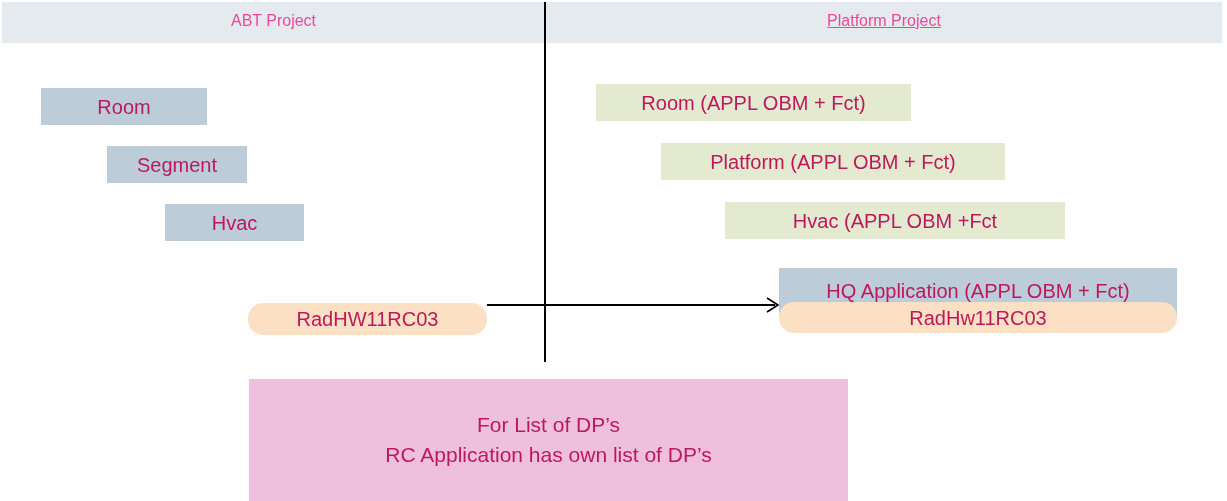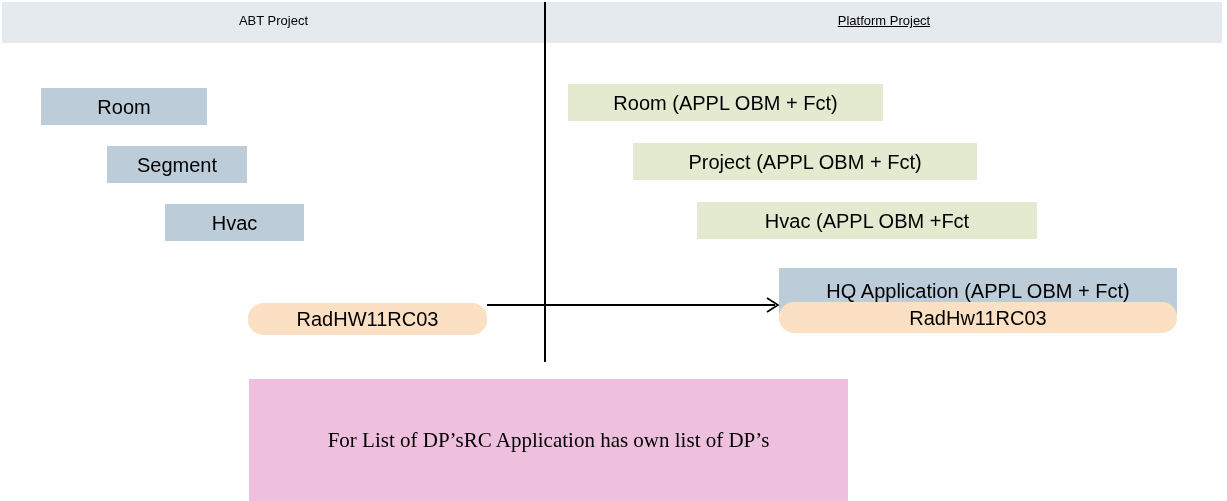--- a/index.html
+++ b/index.html
@@ -24,23 +24,23 @@
     position: absolute;
     left: 2px;
     top: 2px;
     width: 1220px;
     height: 41px;
     background: #e5eaee;
   }
   .header-title {
     position: absolute;
     top: 9px;
-    font-size: 13px;
+    font-size: 16px;
     line-height: 24px;
-    color: #000000;
+    color: #ec4899;
     text-align: center;
     white-space: nowrap;
   }
   .header-title.left  { left: 2px;   width: 543px; }
   .header-title.right { left: 546px; width: 676px; text-decoration: underline; }
 
   
   .divider-vertical {
     position: absolute;
     left: 544px;
@@ -51,26 +51,26 @@
   }
 
   
   .box {
     position: absolute;
     display: flex;
     align-items: center;
     justify-content: center;
     font-size: 20px;
     line-height: 22px;
-    color: #000000;
+    color: #be185d;
     white-space: nowrap;
     box-sizing: border-box;
   }
   .box.blue   { background: #bdccd9; }
-  .box.green  { background: #e3ead0; }
+  .box.green  { background: #e3ead0; margin-left: 28px; }
   .box.peach  { background: #fce0c3; border-radius: 15px; }
   .box.pink   { background: #eec0de; }
 
   
   #abt-room      { left: 41px;  top: 88px;  width: 166px; height: 37px; }
   #abt-segment   { left: 107px; top: 146px; width: 140px; height: 37px; }
   #abt-hvac      { left: 165px; top: 204px; width: 139px; height: 37px; }
   #abt-rc-app    { left: 248px; top: 266px; width: 239px; height: 37px; }
   #abt-rc-dev    { left: 248px; top: 303px; width: 239px; height: 32px; }
 
@@ -80,25 +80,24 @@
   #plat-hvac     { left: 697px; top: 202px; width: 340px; height: 37px; }
   #plat-hq-app   { left: 779px; top: 268px; width: 398px; height: 46px; }
   #plat-hq-dev   { left: 779px; top: 302px; width: 398px; height: 31px; }
 
   
   #note-box {
     left: 249px;
     top: 379px;
     width: 599px;
     height: 122px;
-    flex-direction: row;
+    flex-direction: column;
     justify-content: center;
     font-size: 21px;
     line-height: 30px;
-    font-family: Liberation Serif, serif;
   }
   #note-box .note-line { white-space: nowrap; }
 
   
   .arrow-line {
     position: absolute;
     left: 487px;
     top: 304px;
     width: 288px;
     height: 2px;
@@ -128,21 +127,21 @@
 
   <div class="box blue" id="abt-segment">Segment</div>
 
   <div class="box blue" id="abt-hvac">Hvac</div>
 
 
   <div class="box peach" id="abt-rc-dev">RadHW11RC03</div>
 
   <div class="box green" id="plat-room">Room (APPL OBM + Fct)</div>
 
-  <div class="box green" id="plat-segment">Project (APPL OBM + Fct)</div>
+  <div class="box green" id="plat-segment">Platform (APPL OBM + Fct)</div>
 
   <div class="box green" id="plat-hvac">Hvac (APPL OBM +Fct</div>
 
   <div class="box blue" id="plat-hq-app">HQ Application  (APPL OBM + Fct)</div>
 
   <div class="box peach" id="plat-hq-dev">RadHw11RC03</div>
 
   <div class="arrow-line"></div>
   <div class="arrow-head">
     <svg width="14" height="16" viewBox="0 0 14 16" aria-hidden="true">

